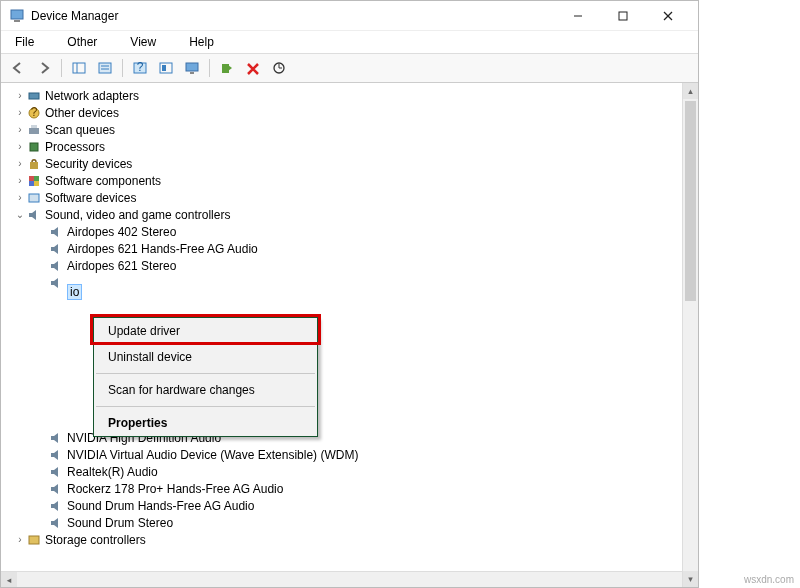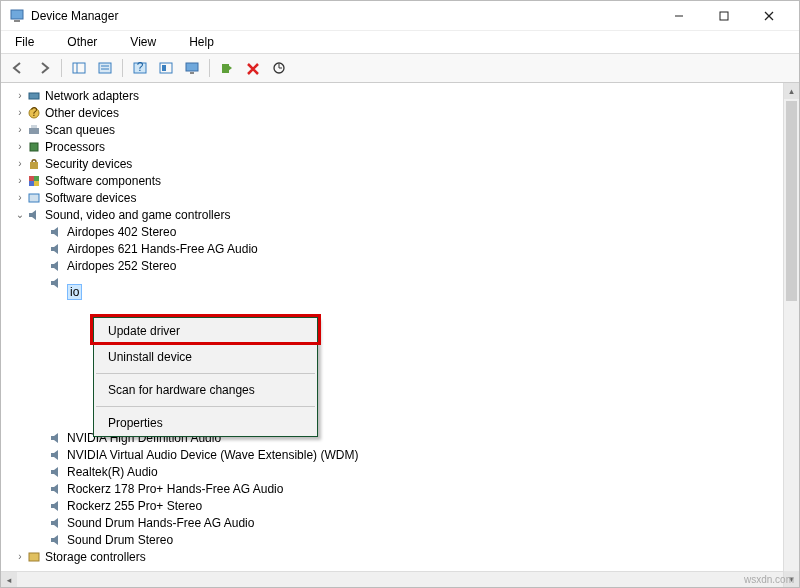--- a/index.html
+++ b/index.html
@@ -1,17 +1,17 @@
 <!DOCTYPE html>
 <html><head>
 <meta charset="utf-8">
 <style>
 * { box-sizing: border-box; margin: 0; padding: 0; font-family: "Segoe UI", Tahoma, sans-serif; font-size: 12px; }
 body { background: #fff; width: 800px; height: 588px; overflow: hidden; position: relative; }
-.window { width: 800px; height: 588px; border: 1px solid #bbb; background: #fff; display: flex; flex-direction: column; }
+.window { width: 699px; height: 588px; border: 1px solid #bbb; background: #fff; display: flex; flex-direction: column; }
 .titlebar { height: 30px; display: flex; align-items: center; padding: 0 8px; background: #fff; border-bottom: 1px solid #eee; }
 .titlebar .app-icon { width: 16px; height: 16px; margin-right: 6px; }
 .titlebar .title { flex: 1; font-size: 12px; }
 .win-controls { display: flex; }
 .win-btn { width: 45px; height: 28px; display: flex; align-items: center; justify-content: center; font-size: 13px; font-family: "Segoe UI", sans-serif; }
 .menubar { display: flex; gap: 17px; padding: 2px 6px; border-bottom: 1px solid #ddd; background: #fff; }
 .menu-item { padding: 2px 8px; font-size: 12px; }
 .toolbar { display: flex; align-items: center; padding: 3px 6px; gap: 4px; border-bottom: 1px solid #ccc; background: #f8f8f8; }
 .tb-icon { width: 22px; height: 22px; display: flex; align-items: center; justify-content: center; border: 1px solid transparent; }
 .tb-sep { width: 1px; height: 18px; background: #ccc; margin: 0 2px; }
@@ -220,21 +220,21 @@
               <span class="node-icon"><svg width="14" height="14">
                   <path d="M2 5 L5 5 L9 2 L9 12 L5 9 L2 9 Z" fill="#6e869c"></path>
                 </svg></span>
               <span class="node-label">Airdopes 621 Hands-Free AG Audio</span>
             </div>
             <div class="tree-item">
               <span class="expander"></span>
               <span class="node-icon"><svg width="14" height="14">
                   <path d="M2 5 L5 5 L9 2 L9 12 L5 9 L2 9 Z" fill="#6e869c"></path>
                 </svg></span>
-              <span class="node-label">Airdopes 252 Stereo</span>
+              <span class="node-label">Airdopes 621 Stereo</span>
             </div>
           </div>
 
         <div class="tree-item" style="position:relative;">
           <span class="expander"></span>
           <span class="node-icon"><svg width="14" height="14">
                 <path d="M2 5 L5 5 L9 2 L9 12 L5 9 L2 9 Z" fill="#6e869c"></path>
               </svg></span>
           <span class="node-label selected-label" style="margin-top:18px;"><span>io</span></span>
         </div>
@@ -260,27 +260,20 @@
                   <path d="M2 5 L5 5 L9 2 L9 12 L5 9 L2 9 Z" fill="#6e869c"></path>
                 </svg></span>
               <span class="node-label">Realtek(R) Audio</span>
             </div>
             <div class="tree-item">
               <span class="expander"></span>
               <span class="node-icon"><svg width="14" height="14">
                   <path d="M2 5 L5 5 L9 2 L9 12 L5 9 L2 9 Z" fill="#6e869c"></path>
                 </svg></span>
               <span class="node-label">Rockerz 178 Pro+ Hands-Free AG Audio</span>
-            </div>
-            <div class="tree-item">
-              <span class="expander"></span>
-              <span class="node-icon"><svg width="14" height="14">
-                  <path d="M2 5 L5 5 L9 2 L9 12 L5 9 L2 9 Z" fill="#6e869c"></path>
-                </svg></span>
-              <span class="node-label">Rockerz 255 Pro+ Stereo</span>
             </div>
             <div class="tree-item">
               <span class="expander"></span>
               <span class="node-icon"><svg width="14" height="14">
                   <path d="M2 5 L5 5 L9 2 L9 12 L5 9 L2 9 Z" fill="#6e869c"></path>
                 </svg></span>
               <span class="node-label">Sound Drum Hands-Free AG Audio</span>
             </div>
             <div class="tree-item">
               <span class="expander"></span>
@@ -300,21 +293,21 @@
         <span class="node-label">Storage controllers</span>
       </div>
     </div>
 
     <div class="context-menu" style="left:92px; top:234px;">
       <div class="ctx-item">Update driver</div>
       <div class="ctx-item">Uninstall device</div>
       <div class="ctx-sep"></div>
       <div class="ctx-item">Scan for hardware changes</div>
       <div class="ctx-sep"></div>
-      <div class="ctx-item" style="font-weight:normal;">Properties</div>
+      <div class="ctx-item" style="font-weight:bold;">Properties</div>
     </div>
     <div class="ctx-highlight" style="left:89px; top:231px; width:231px; height:31px;"></div>
 
     <div class="scrollbar-right">
       <div class="arrow">▴</div>
       <div class="thumb"></div>
       <div class="arrow" style="position:absolute;bottom:0;left:0;right:0;">▾</div>
     </div>
     <div class="scrollbar-bottom">
       <span class="arrow">◂</span>

